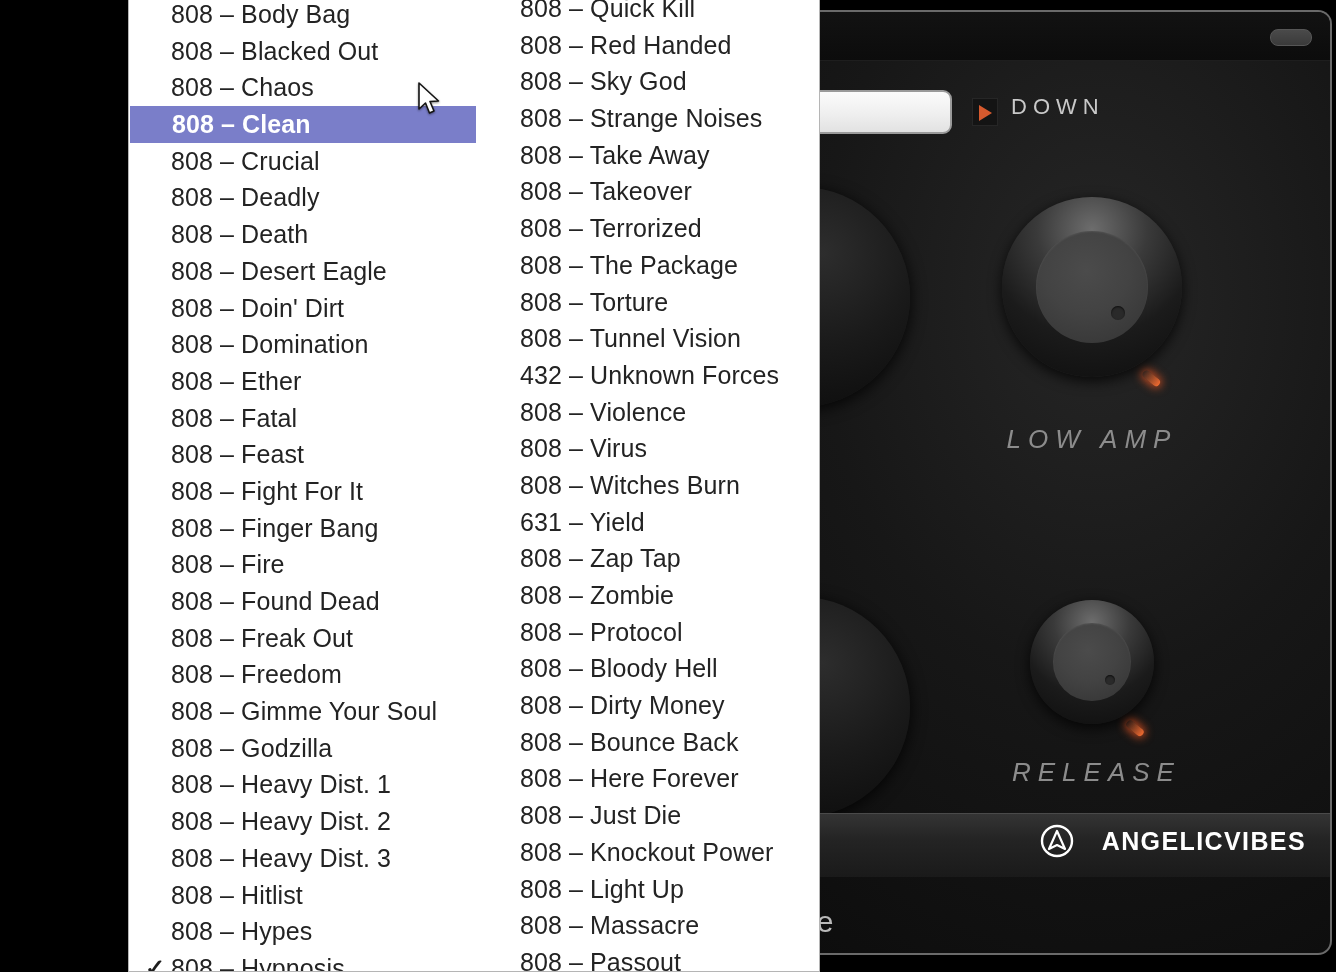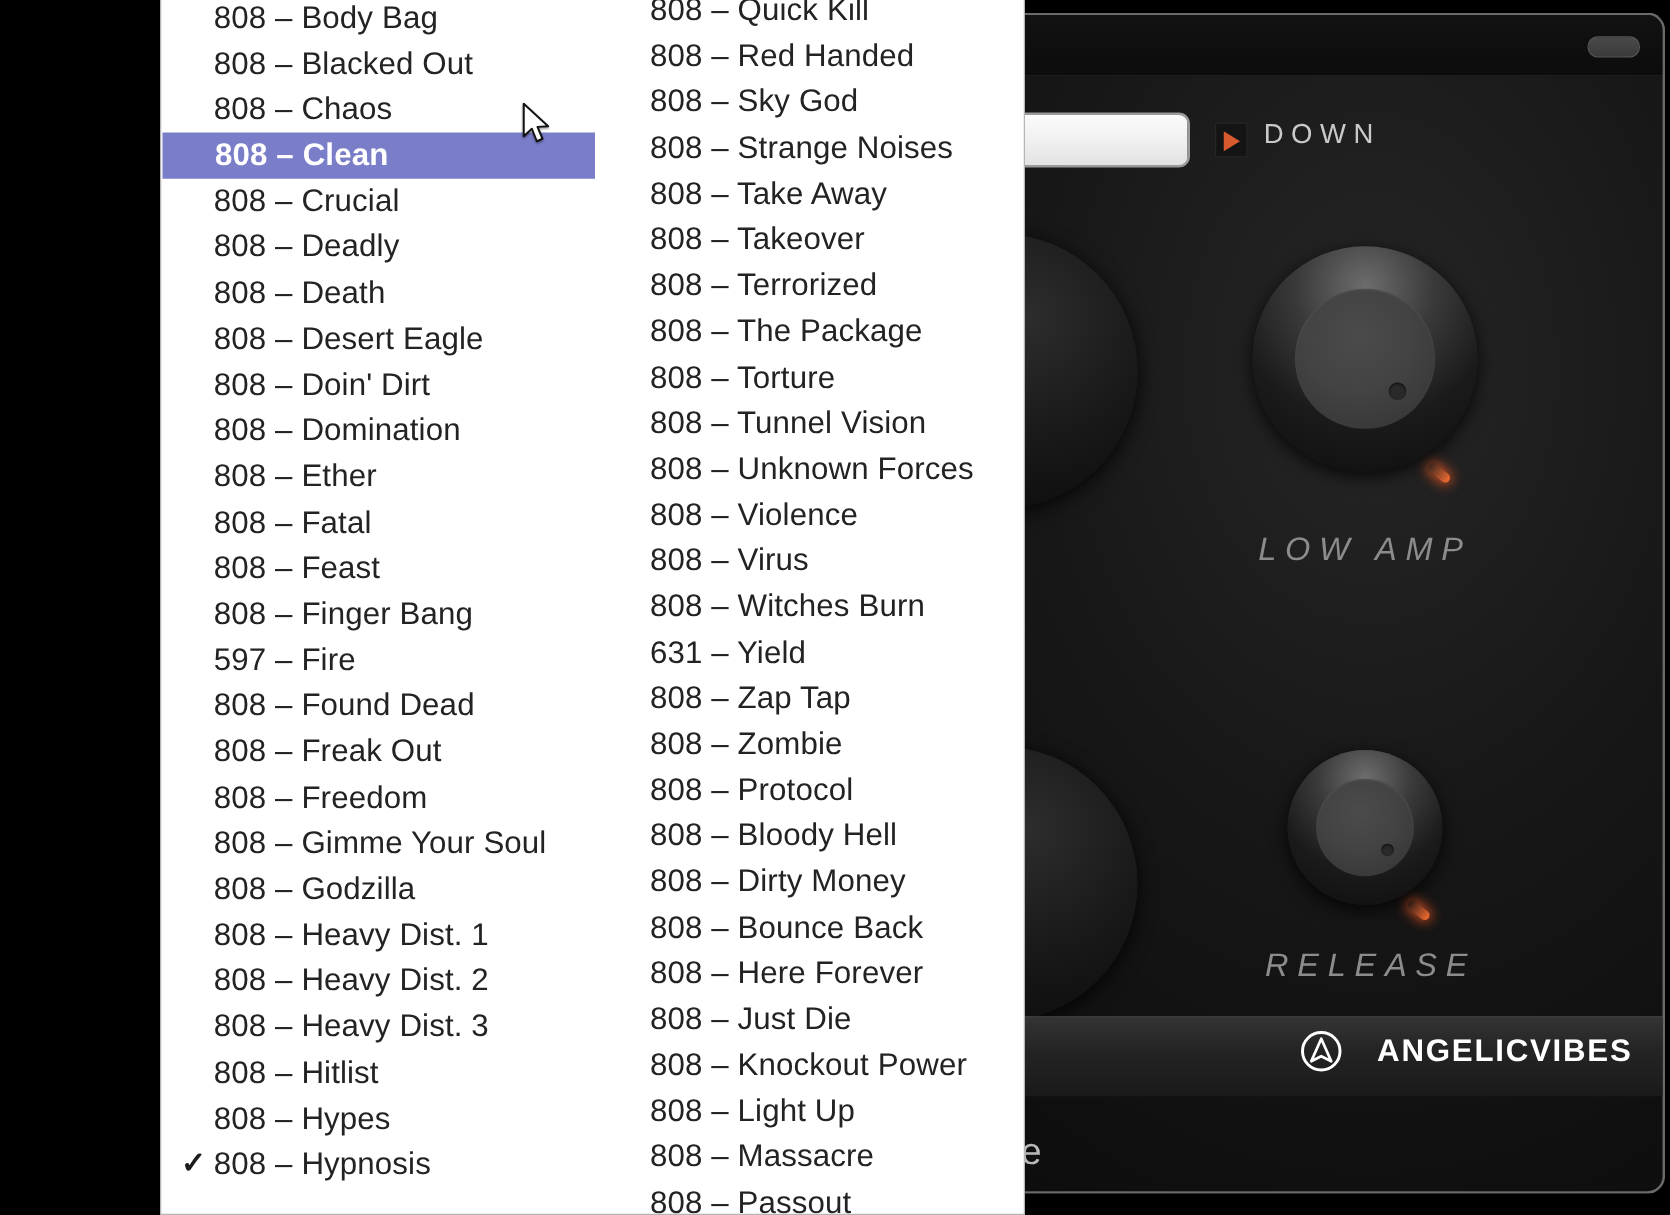--- a/index.html
+++ b/index.html
@@ -363,22 +363,23 @@
           <div class="menu-item selected"><span>808 – Clean</span></div>
           <div class="menu-item"><span>808 – Crucial</span></div>
           <div class="menu-item"><span>808 – Deadly</span></div>
           <div class="menu-item"><span>808 – Death</span></div>
           <div class="menu-item"><span>808 – Desert Eagle</span></div>
           <div class="menu-item"><span>808 – Doin' Dirt</span></div>
           <div class="menu-item"><span>808 – Domination</span></div>
           <div class="menu-item"><span>808 – Ether</span></div>
           <div class="menu-item"><span>808 – Fatal</span></div>
           <div class="menu-item"><span>808 – Feast</span></div>
+          <div class="menu-item"><span>808 – Fight For It</span></div>
           <div class="menu-item"><span>808 – Finger Bang</span></div>
-          <div class="menu-item"><span>597 – Fire</span></div>
+          <div class="menu-item"><span>808 – Fire</span></div>
           <div class="menu-item"><span>808 – Found Dead</span></div>
           <div class="menu-item"><span>808 – Freak Out</span></div>
           <div class="menu-item"><span>808 – Freedom</span></div>
           <div class="menu-item"><span>808 – Gimme Your Soul</span></div>
           <div class="menu-item"><span>808 – Godzilla</span></div>
           <div class="menu-item"><span>808 – Heavy Dist. 1</span></div>
           <div class="menu-item"><span>808 – Heavy Dist. 2</span></div>
           <div class="menu-item"><span>808 – Heavy Dist. 3</span></div>
           <div class="menu-item"><span>808 – Hitlist</span></div>
           <div class="menu-item"><span>808 – Hypes</span></div>
@@ -388,21 +389,21 @@
           <div class="menu-item"><span>808 – Quick Kill</span></div>
           <div class="menu-item"><span>808 – Red Handed</span></div>
           <div class="menu-item"><span>808 – Sky God</span></div>
           <div class="menu-item"><span>808 – Strange Noises</span></div>
           <div class="menu-item"><span>808 – Take Away</span></div>
           <div class="menu-item"><span>808 – Takeover</span></div>
           <div class="menu-item"><span>808 – Terrorized</span></div>
           <div class="menu-item"><span>808 – The Package</span></div>
           <div class="menu-item"><span>808 – Torture</span></div>
           <div class="menu-item"><span>808 – Tunnel Vision</span></div>
-          <div class="menu-item"><span>808 – Unknown Forces</span></div>
+          <div class="menu-item"><span>432 – Unknown Forces</span></div>
           <div class="menu-item"><span>808 – Violence</span></div>
           <div class="menu-item"><span>808 – Virus</span></div>
           <div class="menu-item"><span>808 – Witches Burn</span></div>
           <div class="menu-item"><span>631 – Yield</span></div>
           <div class="menu-item"><span>808 – Zap Tap</span></div>
           <div class="menu-item"><span>808 – Zombie</span></div>
           <div class="menu-item"><span>808 – Protocol</span></div>
           <div class="menu-item"><span>808 – Bloody Hell</span></div>
           <div class="menu-item"><span>808 – Dirty Money</span></div>
           <div class="menu-item"><span>808 – Bounce Back</span></div>

